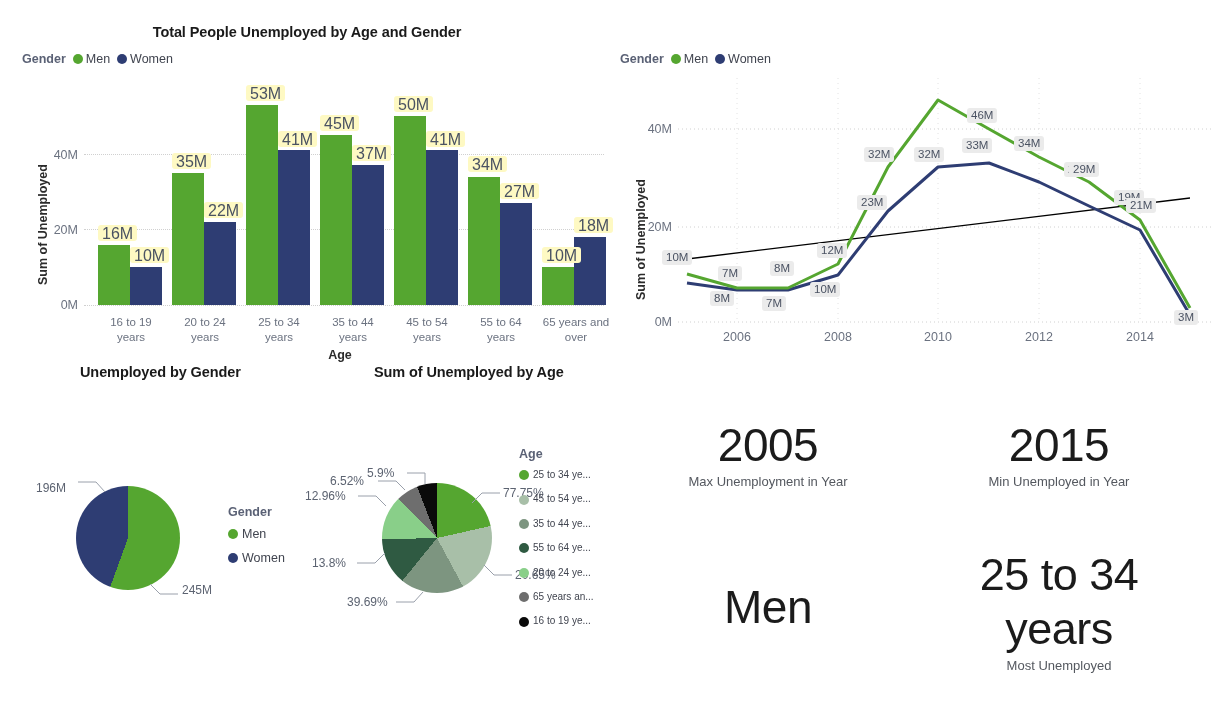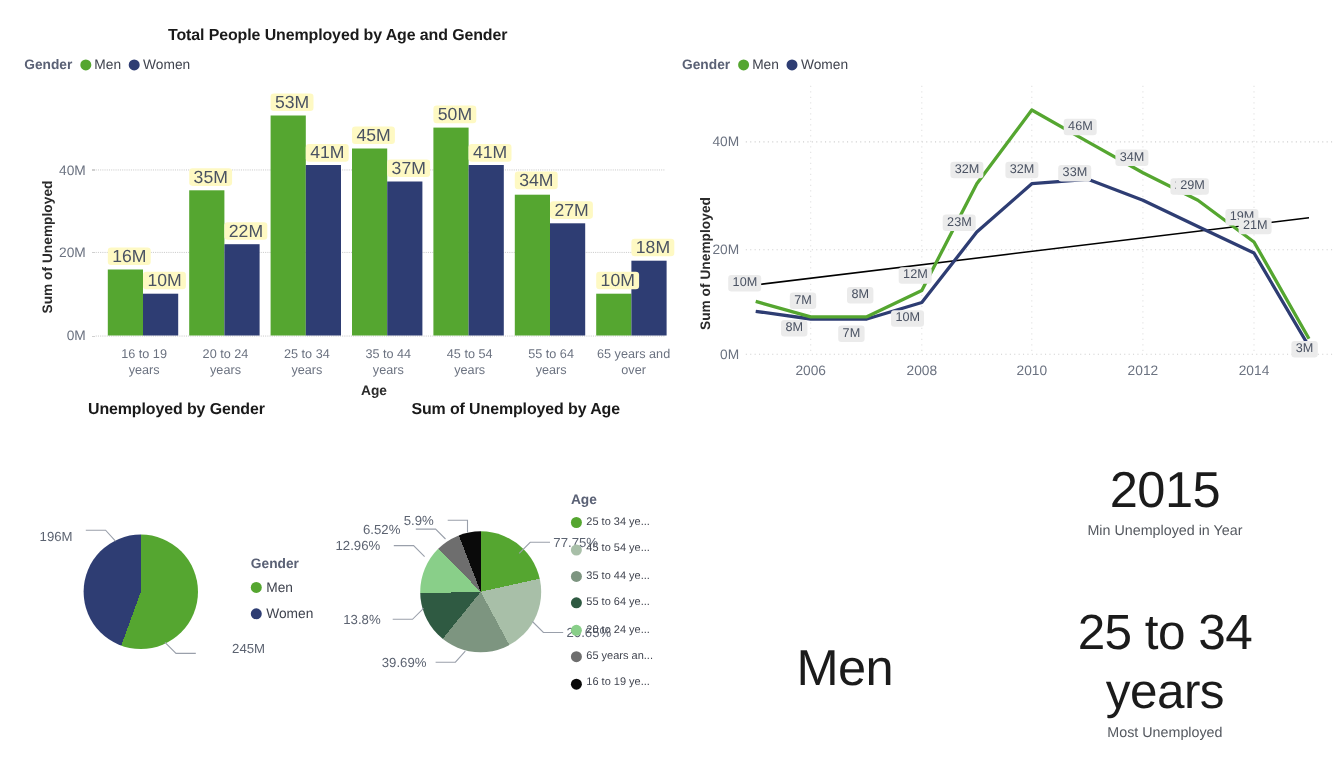--- a/index.html
+++ b/index.html
@@ -245,21 +245,21 @@
     <div class="llabel" style="left:96px;  top:291px;">8M</div>
     <div class="llabel" style="left:104px; top:266px;">7M</div>
     <div class="llabel" style="left:148px; top:296px;">7M</div>
     <div class="llabel" style="left:156px; top:261px;">8M</div>
     <div class="llabel" style="left:196px; top:282px;">10M</div>
     <div class="llabel" style="left:203px; top:243px;">12M</div>
     <div class="llabel" style="left:243px; top:195px;">23M</div>
     <div class="llabel" style="left:250px; top:147px;">32M</div>
     <div class="llabel" style="left:300px; top:147px;">32M</div>
     <div class="llabel" style="left:305px; top:108px;margin-left:48px;">46M</div>
-    <div class="llabel" style="left:348px; top:150px;">33M</div>
+    <div class="llabel" style="left:348px; top:138px;">33M</div>
     <div class="llabel" style="left:400px; top:136px;">34M</div>
     <div class="llabel" style="left:450px; top:162px;">29M</div>
     <div class="llabel" style="left:455px; top:162px;">29M</div>
     <div class="llabel" style="left:500px; top:190px;">19M</div>
     <div class="llabel" style="left:512px; top:198px;">21M</div>
     <div class="llabel" style="left:560px; top:310px;">3M</div>
 
     <div class="axis-label" style="position:absolute; left:98px;  top:330px; width:50px; text-align:center;">2006</div>
     <div class="axis-label" style="position:absolute; left:199px; top:330px; width:50px; text-align:center;">2008</div>
     <div class="axis-label" style="position:absolute; left:299px; top:330px; width:50px; text-align:center;">2010</div>
@@ -273,21 +273,21 @@
     <div class="panel-title" style="position:absolute; left:80px; top:4px;">Unemployed by Gender</div>
 
     <div class="pie" style="left:76px; top:126px; width:104px; height:104px;
                 background: conic-gradient(#55a630 0deg 200deg, #2e3d73 200deg 360deg);"></div>
 
     <svg style="position:absolute; left:0; top:0;" width="310" height="343">
       <polyline points="105,132 96,122 78,122" fill="none" stroke="#9aa0ab" stroke-width="1"></polyline>
       <polyline points="150,224 160,234 178,234" fill="none" stroke="#9aa0ab" stroke-width="1"></polyline>
     </svg>
     <div class="pie-label" style="left:36px; top:121px;">196M</div>
-    <div class="pie-label" style="left:182px; top:223px;margin-left:29px;">245M</div>
+    <div class="pie-label" style="left:182px; top:223px;">245M</div>
 
     <div style="position:absolute; left:228px; top:145px;">
       <div class="pie-legend-title" style="margin-bottom:3px;">Gender</div>
       <div class="pie-legend-row">
         <span class="dot" style="background:#55a630;"></span>
         <span>Men</span>
       </div>
       <div class="pie-legend-row">
         <span class="dot" style="background:#2e3d73;"></span>
         <span>Women</span>
@@ -353,20 +353,24 @@
         <span class="dot" style="background:#6e6e6e;"></span>
         <span>65 years an...</span>
       </div>
       <div class="pie-legend-row small">
         <span class="dot" style="background:#0a0a0a;"></span>
         <span>16 to 19 ye...</span>
       </div>
     </div>
   </div>
 
+  <div class="kpi" style="left:640px; top:418px; width:256px;">
+    <div class="kpi-value">2005</div>
+    <div class="kpi-caption">Max Unemployment in Year</div>
+  </div>
 
   <div class="kpi" style="left:931px; top:418px; width:256px;">
     <div class="kpi-value">2015</div>
     <div class="kpi-caption">Min Unemployed in Year</div>
   </div>
 
   <div class="kpi" style="left:640px; top:580px; width:256px;">
     <div class="kpi-value">Men</div>
   </div>
 

